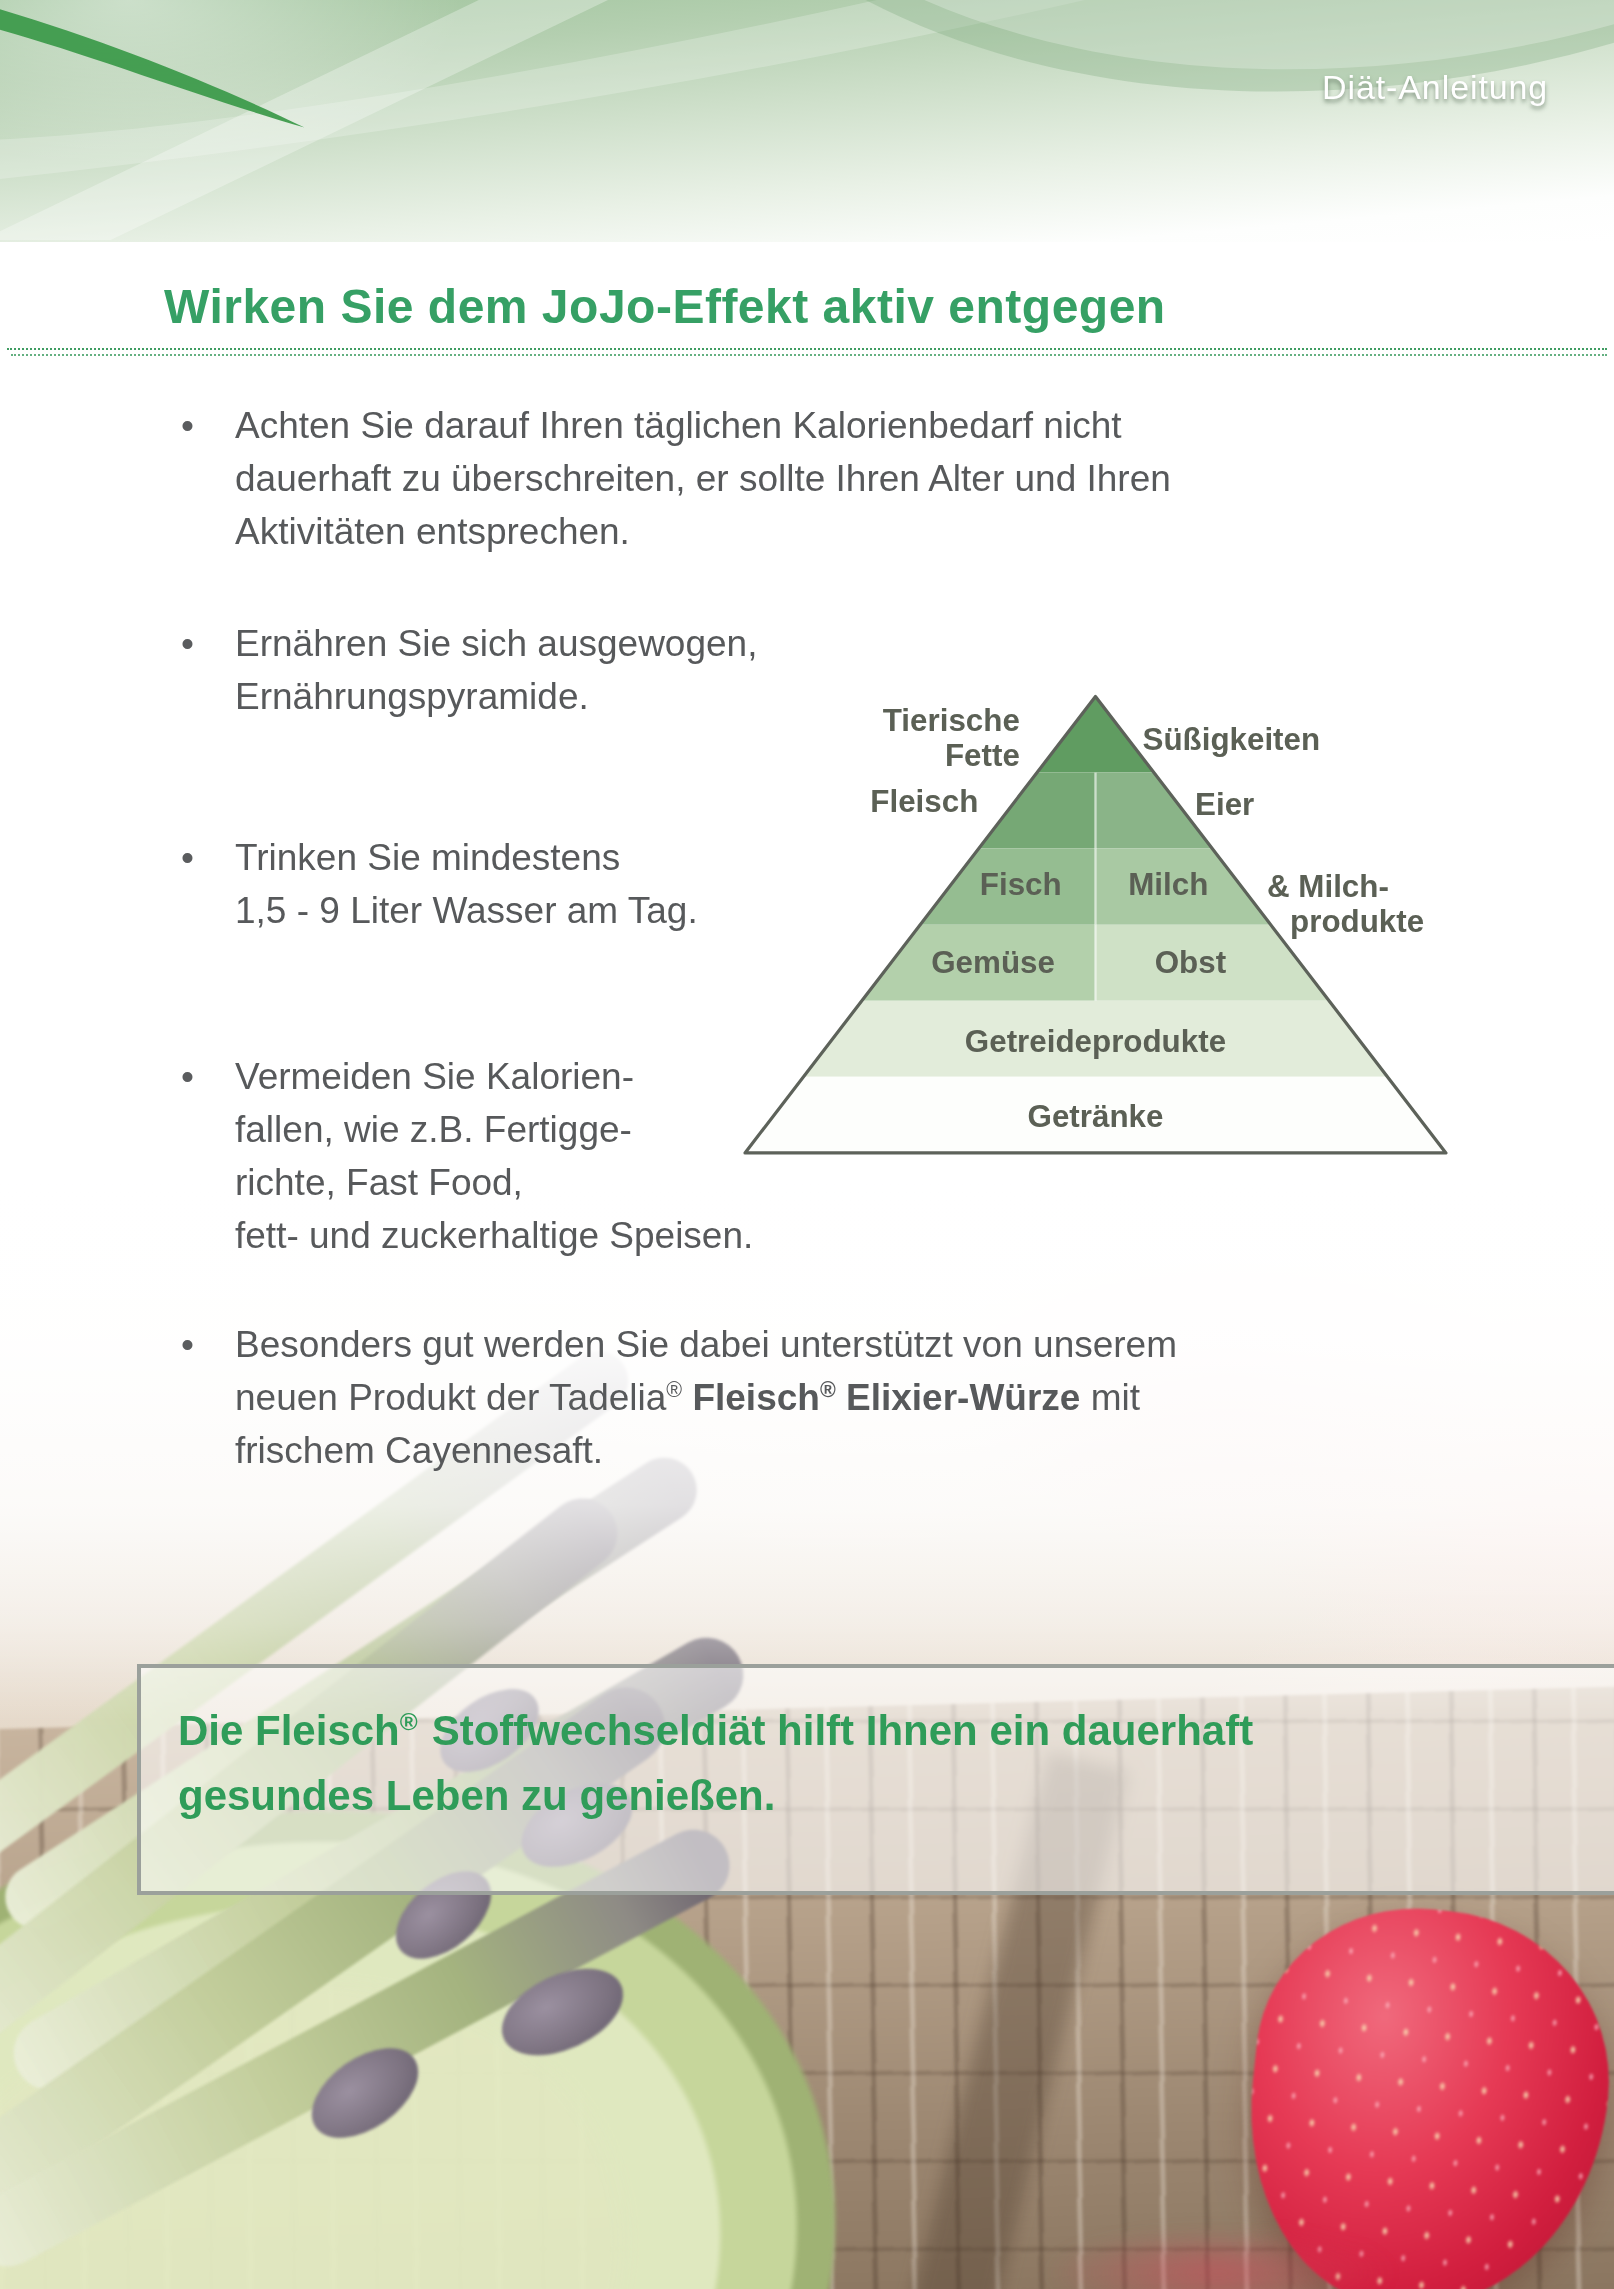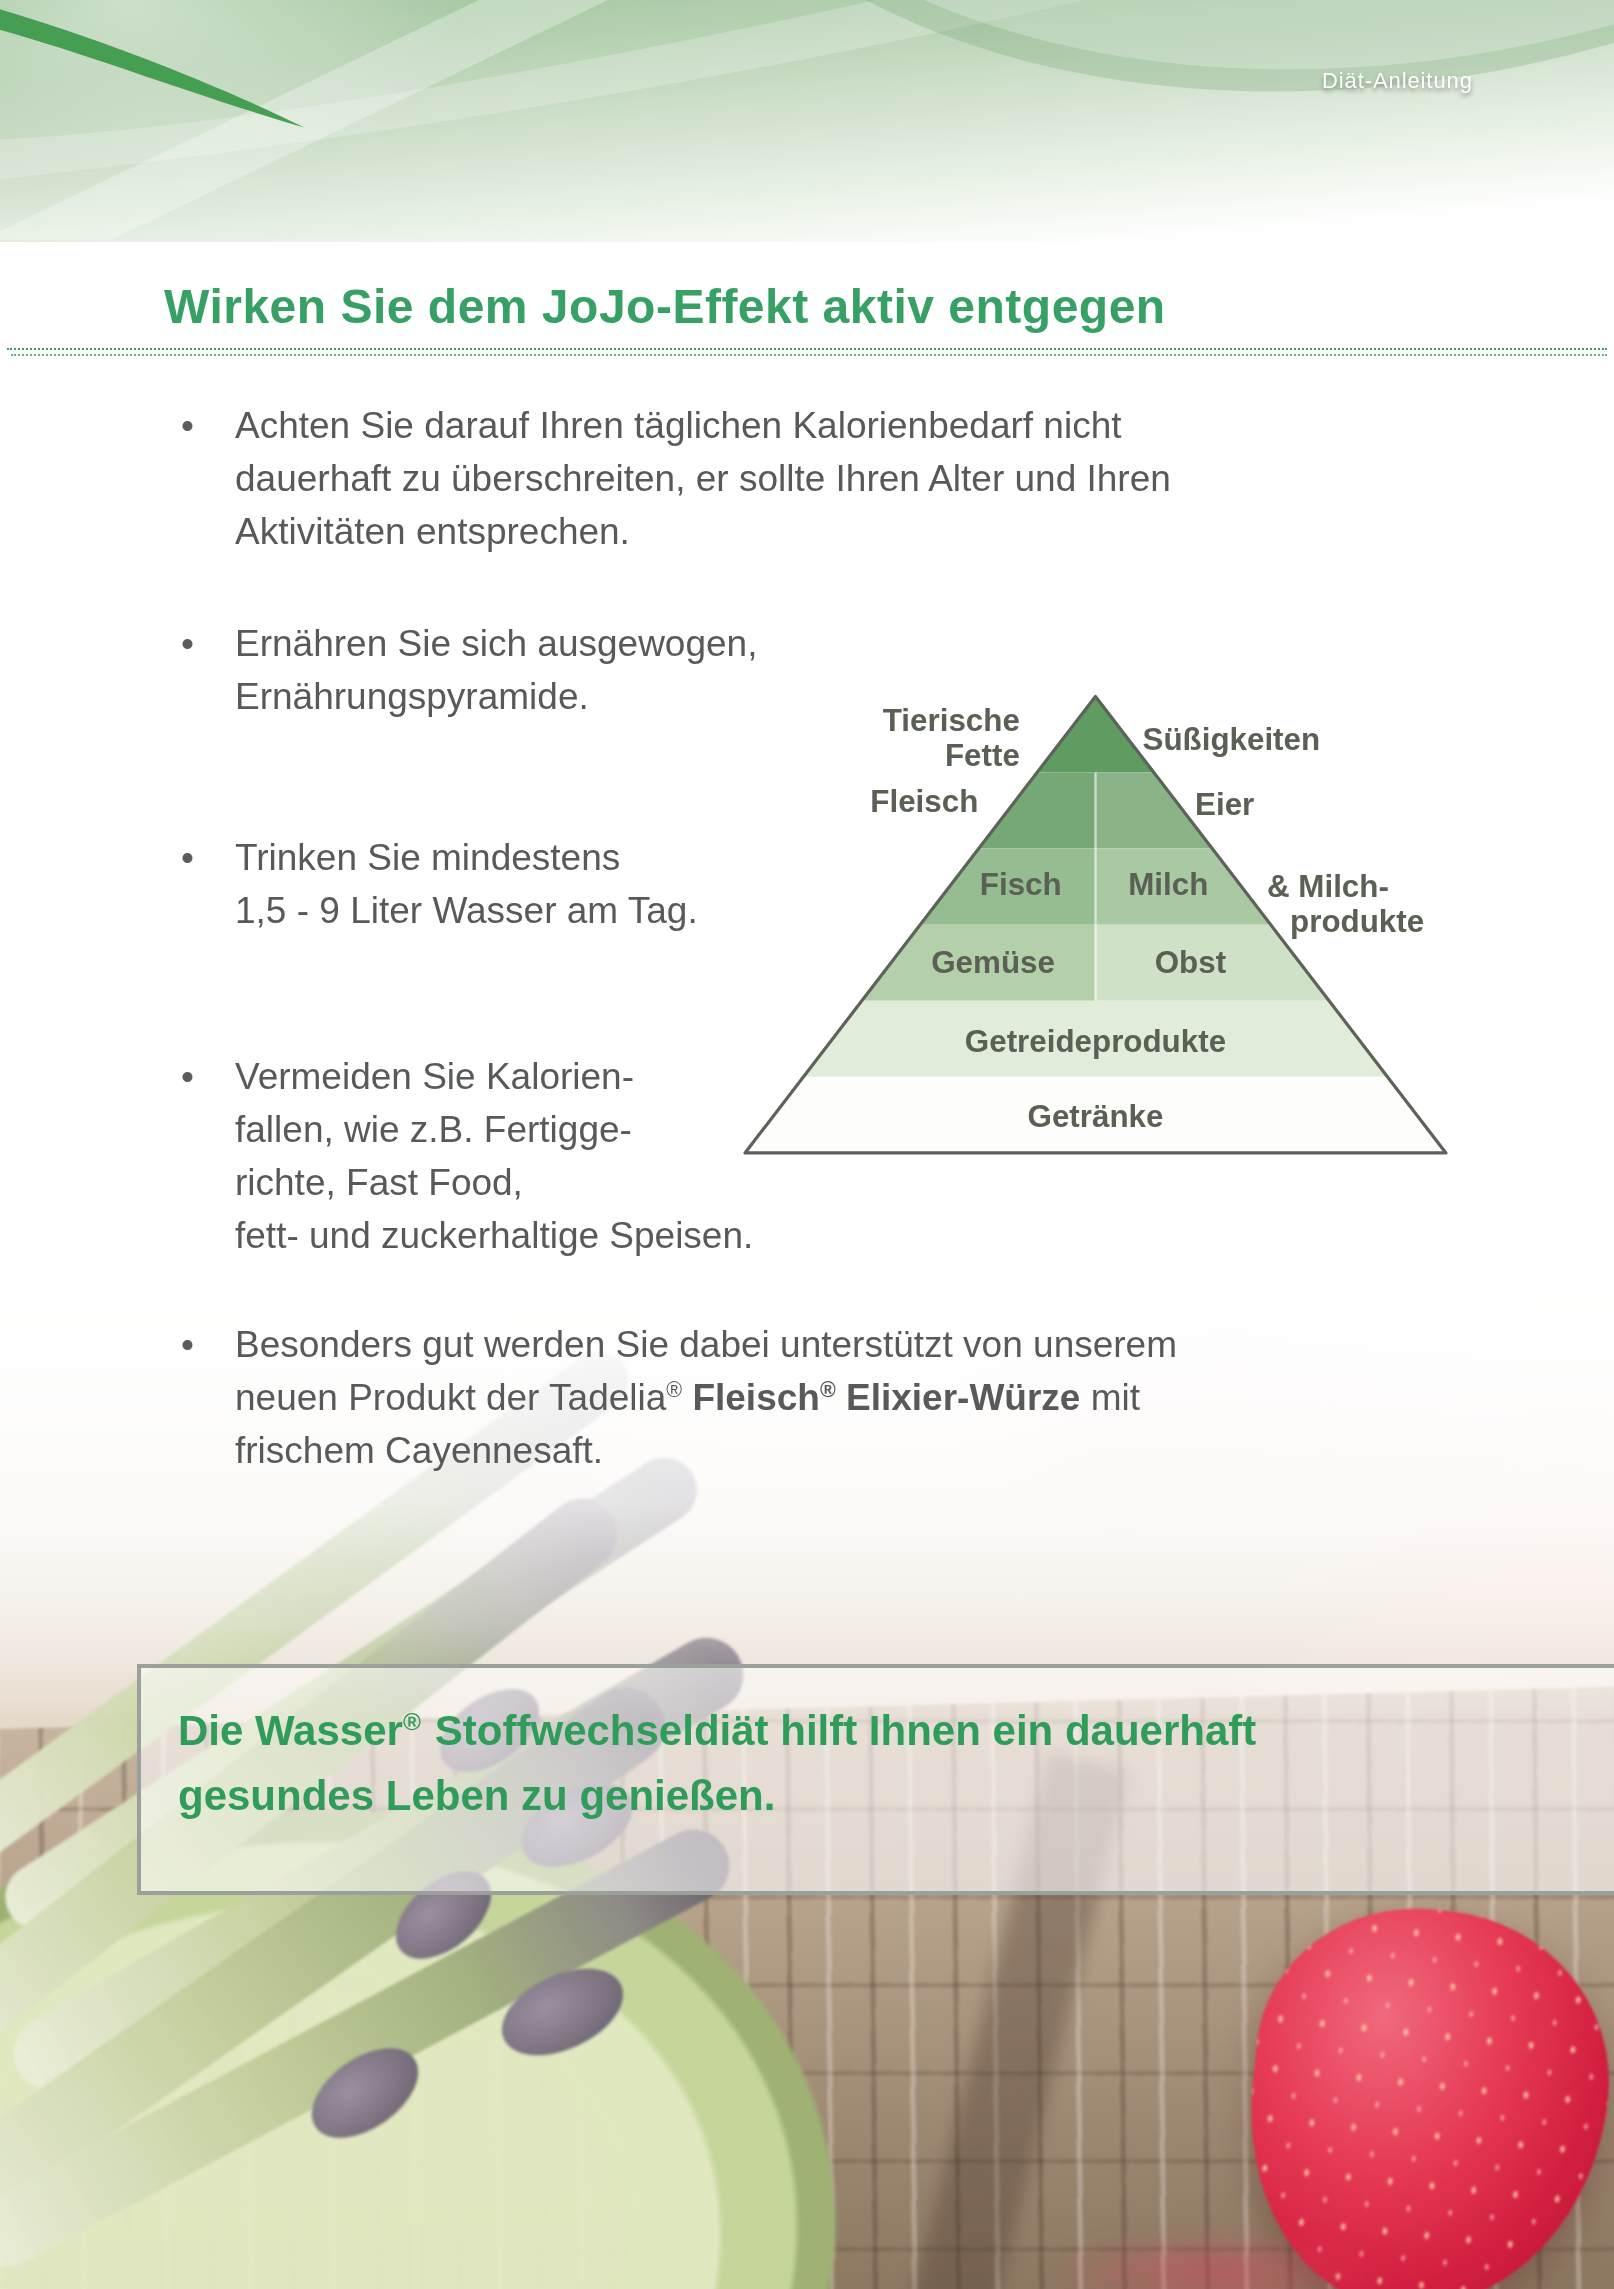--- a/index.html
+++ b/index.html
@@ -13,21 +13,21 @@
   
   .header{
     position:absolute;left:0;top:0;width:1614px;height:242px;
     background:
       radial-gradient(554px 277px at 8% 0%, rgba(255,255,255,.45), rgba(255,255,255,0) 60%),
       linear-gradient(175deg,#9fc49c 0%,#b4cfb0 22%,#cfe0cb 45%,#e9f1e6 68%,#fdfefd 88%,#ffffff 100%);
   }
   .header svg{position:absolute;left:0;top:0;}
   .corner-label{
     position:absolute;left:1322px;top:68px;
-    font-size:22px;letter-spacing:0.9px;color:#ffffff;font-weight:400;
+    font-size:34px;letter-spacing:0.9px;color:#ffffff;font-weight:400;
     text-shadow:0 2.8px 4.6px rgba(105,125,105,.8);
   }
   
   .main-heading{
     position:absolute;left:164px;top:279px;
     font-size:48px;font-weight:700;color:#36a065;letter-spacing:0.5px;
     z-index:20;
   }
   .dotted-rule{position:absolute;left:7.4px;right:7.4px;top:348px;z-index:20;}
   .dotted-rule .r1{border-top:2.8px dotted #3f9c62;height:0;}
@@ -229,20 +229,20 @@
     <text x="658" y="275" text-anchor="start">produkte</text>
     <text x="336" y="320" text-anchor="middle">Gemüse</text>
     <text x="550" y="320" text-anchor="middle">Obst</text>
     <text x="447" y="405" text-anchor="middle">Getreideprodukte</text>
     <text x="447" y="487" text-anchor="middle">Getränke</text>
   </svg>
 
   <div class="footer-panel">
     <div class="ptext">
       <div>
-        <span>Die Wasser</span><sup class="rmark">®</sup><span class="gap-left">Stoffwechseldiät hilft Ihnen ein dauerhaft</span>
+        <span>Die Fleisch</span><sup class="rmark">®</sup><span class="gap-left">Stoffwechseldiät hilft Ihnen ein dauerhaft</span>
       </div>
       <div>gesundes Leben zu genießen.</div>
     </div>
   </div>
 
 </div>
 
 
 </body></html>

